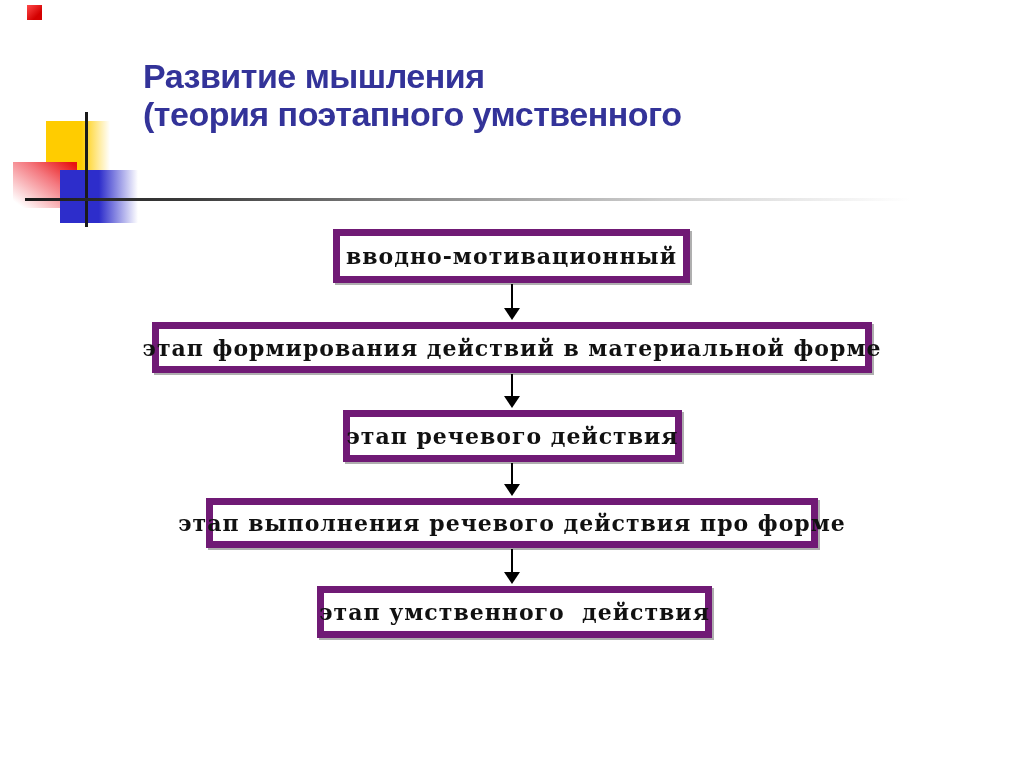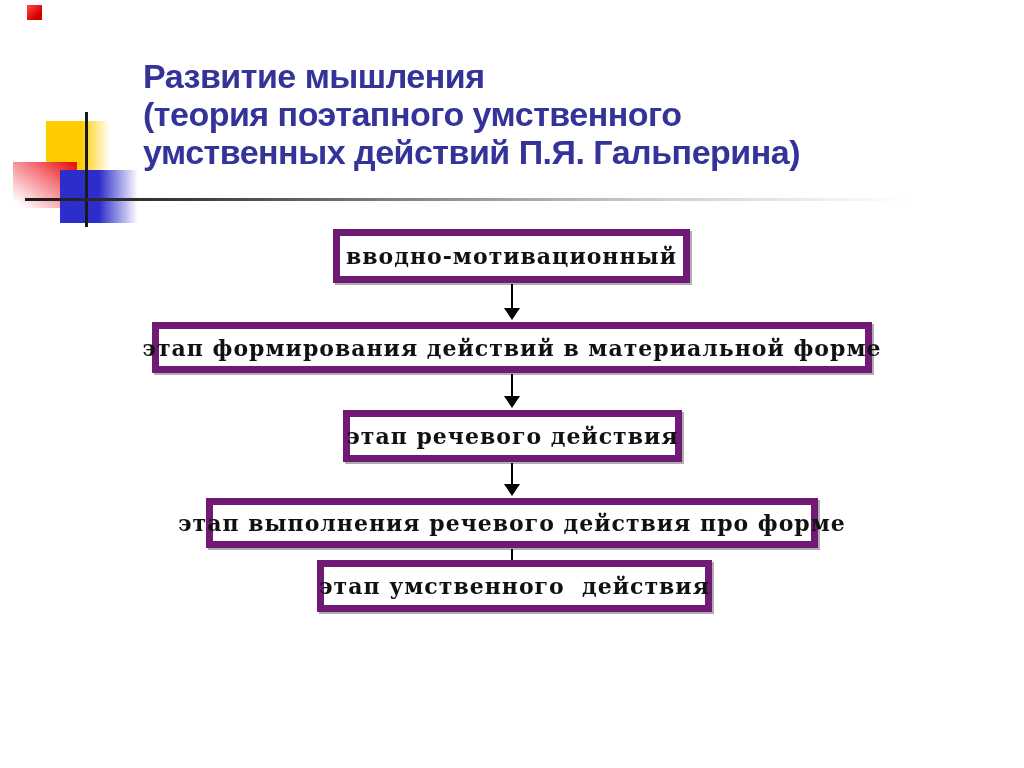--- a/index.html
+++ b/index.html
@@ -60,21 +60,21 @@
     font-weight: bold;
     font-size: 22px;
     letter-spacing: 1px;
     color: #111111;
   }
   .fbox span { white-space: pre; }
   .b1 { left: 333px; top: 229px; width: 357px; height: 54px; }
   .b2 { left: 152px; top: 322px; width: 720px; height: 51px; align-items: center; }
   .b3 { left: 343px; top: 410px; width: 339px; height: 52px; justify-content: center; }
   .b4 { left: 206px; top: 498px; width: 612px; height: 50px; }
-  .b5 { left: 317px; top: 560px; width: 395px; height: 52px; }
+  .b5 { left: 317px; top: 586px; width: 395px; height: 52px; }
 
   
   .arrow { position: absolute; width: 16px; }
   .arrow .stem {
     position: absolute; left: 7px; top: 0; width: 2px; bottom: 10px;
     background: #000000;
   }
   .arrow .head {
     position: absolute; left: 0; bottom: 0;
     width: 0; height: 0;
@@ -96,21 +96,20 @@
 
   <div class="sq sq-yellow"></div>
   <div class="sq sq-red"></div>
   <div class="sq sq-blue"></div>
   <div class="vline"></div>
   <div class="hrule"></div>
 
   <div class="title">
     <div class="title-line">Развитие мышления</div>
     <div class="title-line">(теория поэтапного умственного</div>
-    <div class="title-line">умственных действий П.Я. Гальперина)</div>
   </div>
 
   <div class="fbox b1">
     <span>вводно-мотивационный</span>
   </div>
 
   <div class="arrow a1">
     <div class="stem"></div>
     <div class="head"></div>
   </div>

